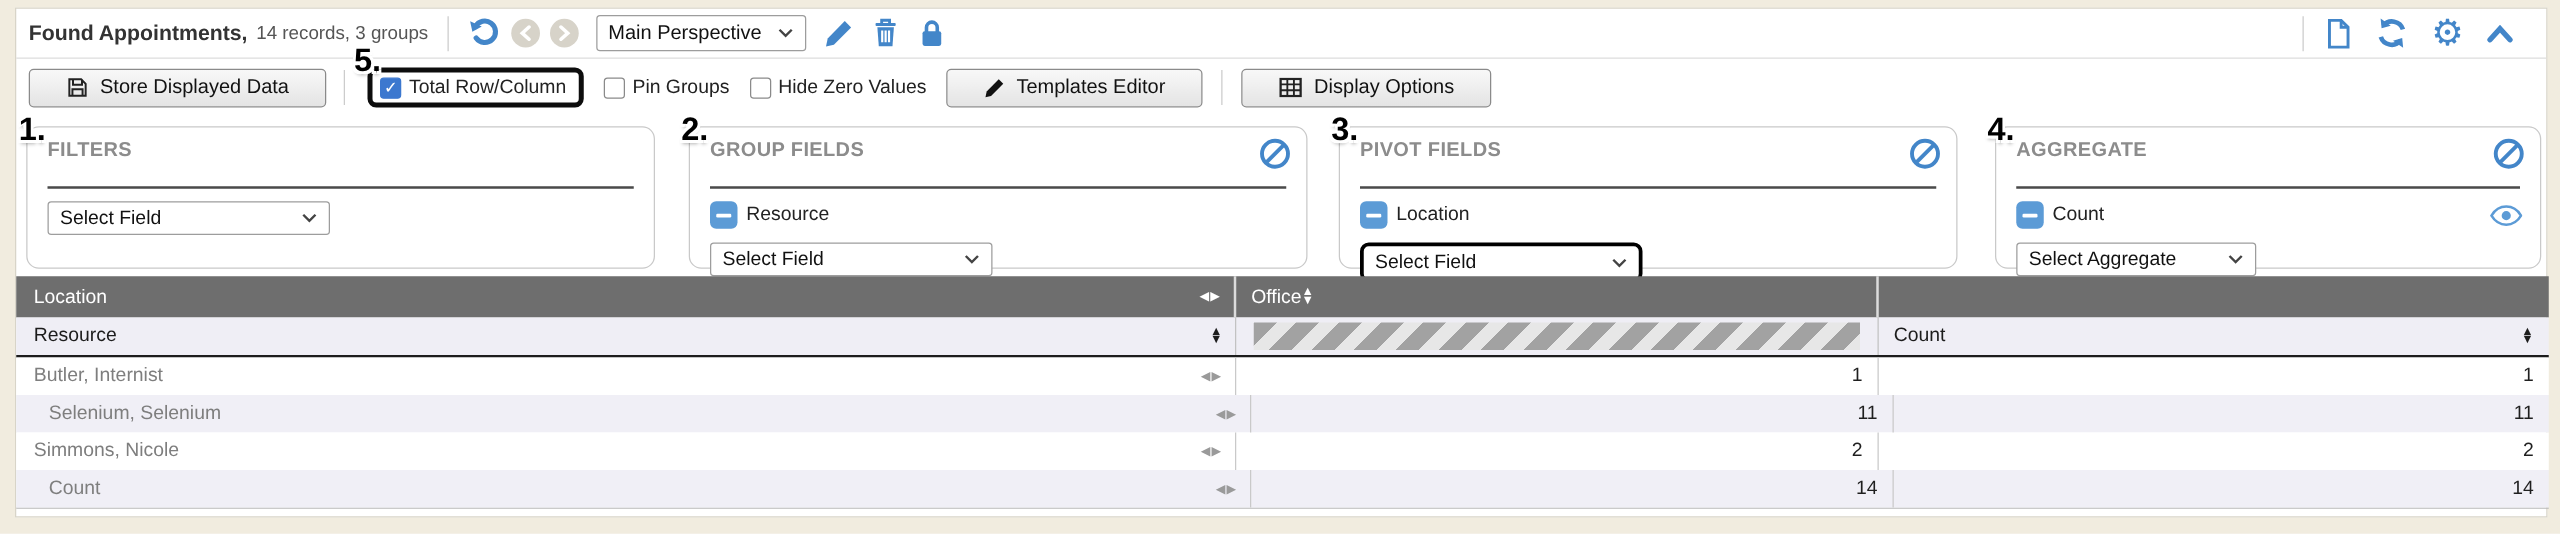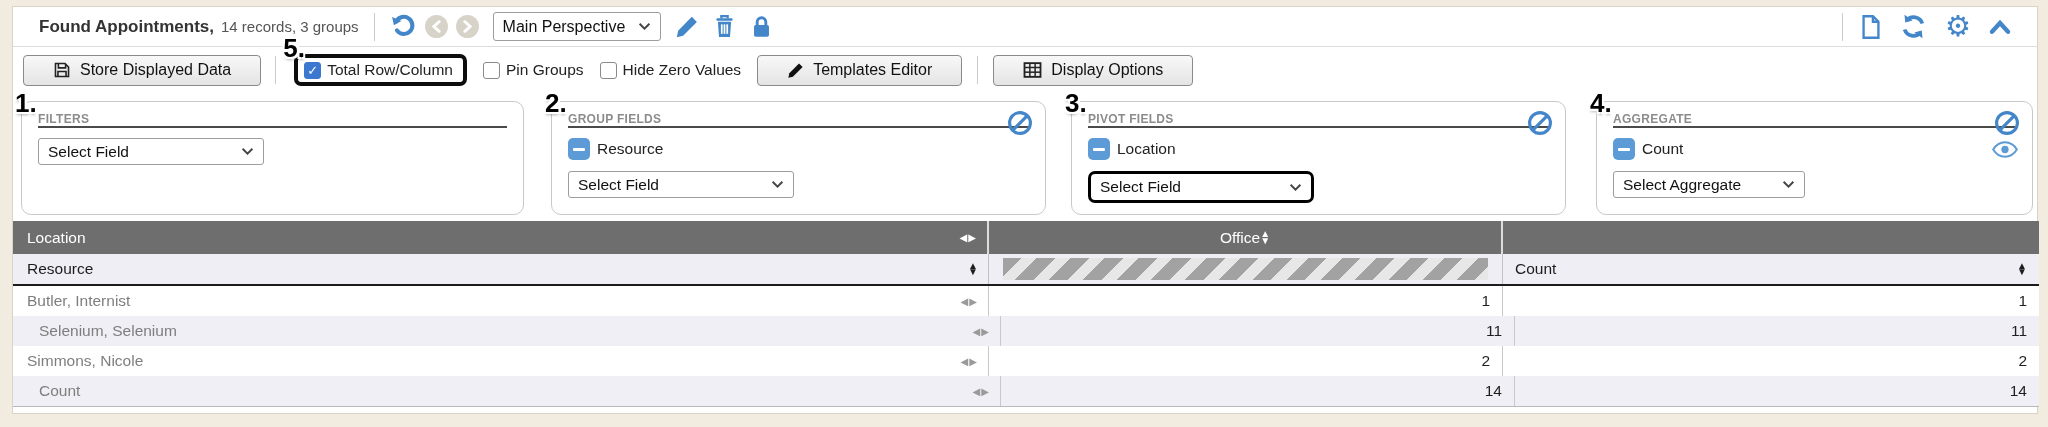--- a/index.html
+++ b/index.html
@@ -2,21 +2,21 @@
 <html><head>
 <meta charset="utf-8">
 <style>
   * { margin:0; padding:0; box-sizing:border-box; }
   html,body { width:2048px; height:427px; }
   body { font-family:"Liberation Sans","DejaVu Sans",sans-serif; background:#f1ecdf; position:relative; overflow:hidden; }
 
   .content { position:absolute; left:12px; top:6px; width:2026px; height:408px; background:#fff; border:1px solid #d8d4c8; }
 
   
-  .titlebar { height:40px; display:flex; align-items:center; border-bottom:1px solid #ddd; padding:0 16px 0 26px; }
+  .titlebar { height:40px; display:flex; align-items:center; border-bottom:1px solid #ddd; padding:0 16px 0 10px; }
   .app-title { font-size:17px; font-weight:bold; color:#333; white-space:nowrap; }
   .app-subtitle { font-size:15px; color:#555; margin-left:7px; white-space:nowrap; }
   .vdiv { width:1px; height:28px; background:#ccc; margin:0 15px; flex:0 0 auto; }
   .icon-btn { display:inline-flex; align-items:center; justify-content:center; cursor:pointer; background:none; border:none; }
   .circle-btn { width:23px; height:23px; border-radius:50%; background:#d7d3c9; display:inline-flex; align-items:center; justify-content:center; margin-left:8px; }
   .select-box { height:29px; background:#fff; border:1px solid #9d9d9d; border-radius:3px; display:inline-flex; align-items:center; justify-content:space-between; padding:0 9px; font-size:16px; color:#111; }
   .perspective { width:168px; margin-left:14px; }
   .tb-icons { display:flex; align-items:center; gap:14px; margin-left:14px; }
   .spacer { flex:1; }
   .gear-glyph { font-family:"DejaVu Sans",sans-serif; font-size:29px; color:#4386c9; line-height:1; }
@@ -31,41 +31,41 @@
   .highlight-box { position:relative; display:inline-flex; align-items:center; border:4px solid #0d0d0d; border-radius:7px; padding:3px 10px 3px 6px; margin-left:18px; }
   .highlight-box .checkbox-item { margin-left:0; }
   .annot { position:absolute; font-weight:800; font-size:26px; color:#000; line-height:1;
            text-shadow:-2px -2px 0 #fff,2px -2px 0 #fff,-2px 2px 0 #fff,2px 2px 0 #fff,0 3px 3px rgba(0,0,0,.3); }
   .annot-5 { top:-23px; left:-15px; }
 
   
   .panels { position:absolute; top:90px; left:0; width:100%; height:124px; }
   .panel { position:absolute; top:4px; height:114px; border:1px solid #c9c9c9; border-radius:10px; background:#fff; padding:10px 16px 0 16px; }
   .panel .annot-corner { top:-12px; left:-7px; }
-  .panel-title { font-size:12px; font-weight:bold; color:#8c8c8c; letter-spacing:.3px; padding-bottom:0; border-bottom:2px solid #4a4a4a; }
+  .panel-title { font-size:16px; font-weight:bold; color:#8c8c8c; letter-spacing:.3px; padding-bottom:19px; border-bottom:2px solid #4a4a4a; }
   .block-icon { position:absolute; top:8px; right:12px; cursor:pointer; }
   .chip-row { display:flex; align-items:center; gap:7px; margin-top:10px; position:relative; }
   .minus-chip { width:22px; height:22px; background:#5c9bd6; border-radius:5px; position:relative; cursor:pointer; flex:0 0 auto; }
   .minus-chip::after { content:""; position:absolute; left:5px; top:9.5px; width:12px; height:3px; background:#fff; border-radius:1px; }
   .chip-label { font-size:15.5px; color:#222; }
   .eye-wrap { position:absolute; right:-2px; top:3px; cursor:pointer; }
   .panel-select { width:226px; height:27px; margin-top:11px; font-size:15.5px; cursor:pointer; }
   .panel-select.first { margin-top:10px; }
   .panel-select.narrow { width:192px; }
   .panel-select.highlighted { border:3px solid #000; border-radius:7px; height:32px; }
 
   
   .ptable { position:absolute; top:214px; left:0; width:2026px; font-size:15.5px; }
   .trow { display:flex; width:100%; }
   .c1 { width:976px; flex:0 0 auto; display:flex; align-items:center; justify-content:space-between; padding:0 10px 0 14px; }
   .c2 { width:514px; flex:0 0 auto; display:flex; align-items:center; padding:0 12px; }
   .c3 { flex:1; display:flex; align-items:center; padding:0 12px; }
   .thead1 { height:33px; background:#6e6e6e; color:#fff; }
   .thead1 .c1,.thead1 .c2 { border-right:2px solid #dcdcdc; }
-  .thead1 .c2 { justify-content:center; }
+  .thead1 .c2 { justify-content:flex-start; }
   .thead2 { height:32px; background:#efeef5; color:#1c1c1c; border-bottom:2px solid #1c1c1c; }
   .thead2 .c1,.thead2 .c2 { border-right:1px solid #c2c2c2; }
   .thead2 .c3 { justify-content:space-between; }
   .hatch { flex:1; height:22px; margin:0 2px; background:repeating-linear-gradient(135deg,#a2a2a2 0 13px,#e7e7e7 13px 24px); }
   .drow { height:30px; background:#fff; color:#1f1f1f; }
   .drow.alt { background:#f0eff6;padding-left:12px; }
   .drow .c1 { color:#7e7e7e;text-align:center; }
   .drow .c1,.drow .c2 { border-right:1px solid #c9c9c9; }
   .drow .c2,.drow .c3 { justify-content:flex-end; }
   .ptable { border-bottom:1px solid #b9b9b9; }

